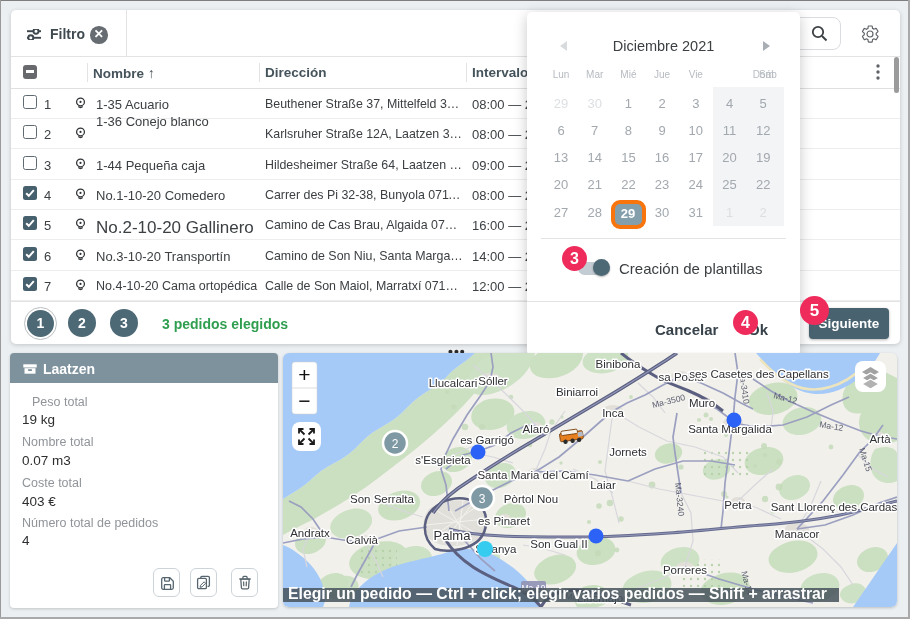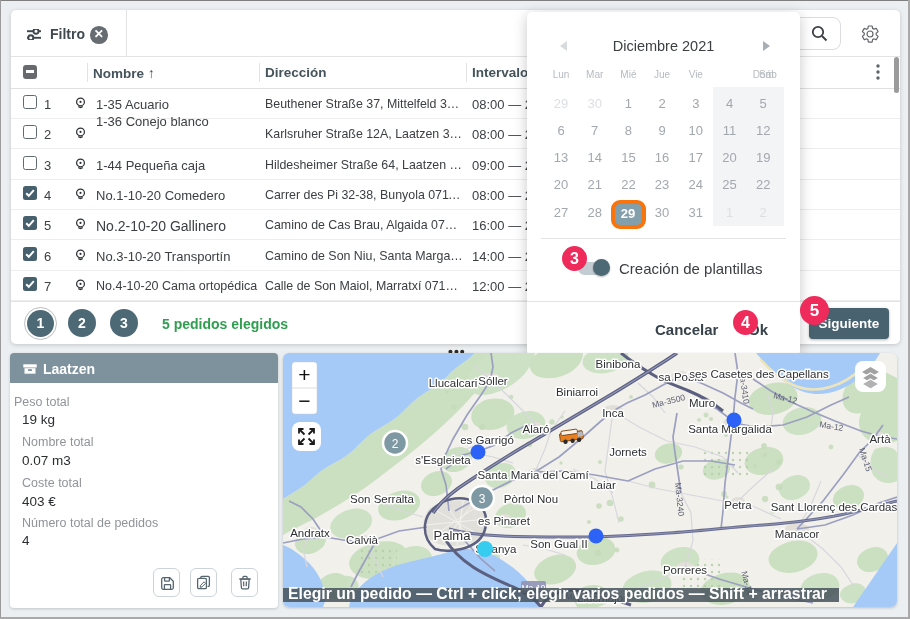--- a/index.html
+++ b/index.html
@@ -141,21 +141,21 @@
     <div class="abs row" style="top:210.2px"></div>
     <div class="abs cbc" style="left:23px;top:216.2px"><svg width="14" height="14" viewBox="0 0 14 14">
         <path d="M3.2 7.2 L5.8 9.8 L10.8 4.2" stroke="#fff" stroke-width="2" fill="none"></path>
       </svg></div>
     <div class="abs rownum" style="left:44px;top:218.2px">5</div>
     <div class="abs" style="left:75px;top:217.2px"><svg width="11" height="13" viewBox="0 0 11 13" fill="none">
         <circle cx="5.5" cy="4.9" r="3.9" stroke="#2f3235" stroke-width="1.25"></circle>
         <circle cx="5.5" cy="4.9" r="1.05" fill="#2f3235"></circle>
         <path d="M3.3 9.6 Q5.5 11.4 7.7 9.6" stroke="#2f3235" stroke-width="1.25"></path>
       </svg></div>
-    <div class="abs" style="left:96px;top:218.2px;font-size:14px;width:172px;white-space:nowrap;overflow:hidden">No.2-10-20 Gallinero</div>
+    <div class="abs" style="left:96px;top:218.2px;font-size:17px;width:172px;white-space:nowrap;overflow:hidden">No.2-10-20 Gallinero</div>
     <div class="abs" style="left:265px;top:218.2px;font-size:12.4px;width:198px;white-space:nowrap;overflow:hidden;text-overflow:ellipsis">Camino de Cas Brau, Algaida 07210, Islas Baleares</div>
     <div class="abs" style="left:472px;top:218.2px;font-size:13px">16:00 — 20:00</div>
     <div class="abs row" style="top:240.5px"></div>
     <div class="abs cbc" style="left:23px;top:246.5px"><svg width="14" height="14" viewBox="0 0 14 14">
         <path d="M3.2 7.2 L5.8 9.8 L10.8 4.2" stroke="#fff" stroke-width="2" fill="none"></path>
       </svg></div>
     <div class="abs rownum" style="left:44px;top:248.5px">6</div>
     <div class="abs" style="left:75px;top:247.5px"><svg width="11" height="13" viewBox="0 0 11 13" fill="none">
         <circle cx="5.5" cy="4.9" r="3.9" stroke="#2f3235" stroke-width="1.25"></circle>
         <circle cx="5.5" cy="4.9" r="1.05" fill="#2f3235"></circle>
@@ -179,21 +179,21 @@
     <div class="abs" style="left:472px;top:278.8px;font-size:13px">12:00 — 20:00</div>
   </div>
 
 <div class="abs" style="left:894px;top:57px;width:5px;height:36px;background:#9b9b9b;border-radius:3px"></div>
 
 <div class="abs" style="left:11px;top:301px;width:889px;height:43px;border-top:1px solid #e3e3e3"></div>
 <div class="abs" style="left:24px;top:307px;width:33px;height:33px;border-radius:50%;border:1px solid #b9bec2;background:#fff"></div>
 <div class="abs pgc" style="left:27px;top:310px;width:27px;height:27px;line-height:27px">1</div>
 <div class="abs pgc" style="left:68px;top:309px;width:28px;height:28px;line-height:28px">2</div>
 <div class="abs pgc" style="left:110px;top:309px;width:28px;height:28px;line-height:28px">3</div>
-<div class="abs green" style="left:162px;top:316px">5 pedidos elegidos</div>
+<div class="abs green" style="left:162px;top:316px">3 pedidos elegidos</div>
 <div class="abs sig">Siguiente</div>
 
 <div class="abs popup"></div>
 <svg class="abs" style="left:558px;top:40px" width="11" height="12">
     <path d="M9 1 L2 6 L9 11 Z" fill="#d8dbde"></path>
   </svg>
 <svg class="abs" style="left:761px;top:40px" width="11" height="12">
     <path d="M2 1 L9 6 L2 11 Z" fill="#a8aeb4"></path>
   </svg>
 <div class="abs cal-title">Diciembre 2021</div>
@@ -257,21 +257,21 @@
 <div class="abs" style="left:448px;top:344px;font-size:14px;font-weight:bold;color:#2c2c2c;letter-spacing:1px">•••</div>
 
 <div class="abs panel"></div>
 <div class="abs panel-hd"></div>
 <svg class="abs" style="left:22.5px;top:364px" width="14" height="10" viewBox="0 0 14 10">
 <rect x="0.3" y="0.3" width="13.4" height="3.2" fill="#fff"></rect>
 <path d="M1.5 4.2 H12.5 V9.7 H1.5 Z" fill="#fff"></path>
 <rect x="5.1" y="5.2" width="3.8" height="1.8" fill="#7e929d"></rect>
 </svg>
 <div class="abs" style="left:43px;top:361px;color:#fff;font-weight:bold;font-size:14px">Laatzen</div>
-<div class="abs lbl" style="left:14px;top:395px">Peso total</div>
+<div class="abs lbl" style="left:32px;top:395px">Peso total</div>
 <div class="abs val" style="left:22px;top:412px">19 kg</div>
 <div class="abs lbl" style="left:22px;top:435px">Nombre total</div>
 <div class="abs val" style="left:22px;top:453px">0.07 m3</div>
 <div class="abs lbl" style="left:22px;top:476px">Coste total</div>
 <div class="abs val" style="left:22px;top:494px">403 €</div>
 <div class="abs lbl" style="left:22px;top:516px">Número total de pedidos</div>
 <div class="abs val" style="left:22px;top:533px">4</div>
 <div class="abs ibtn" style="left:153px"></div>
 <div class="abs ibtn" style="left:190px"></div>
 <div class="abs ibtn" style="left:231px"></div>

